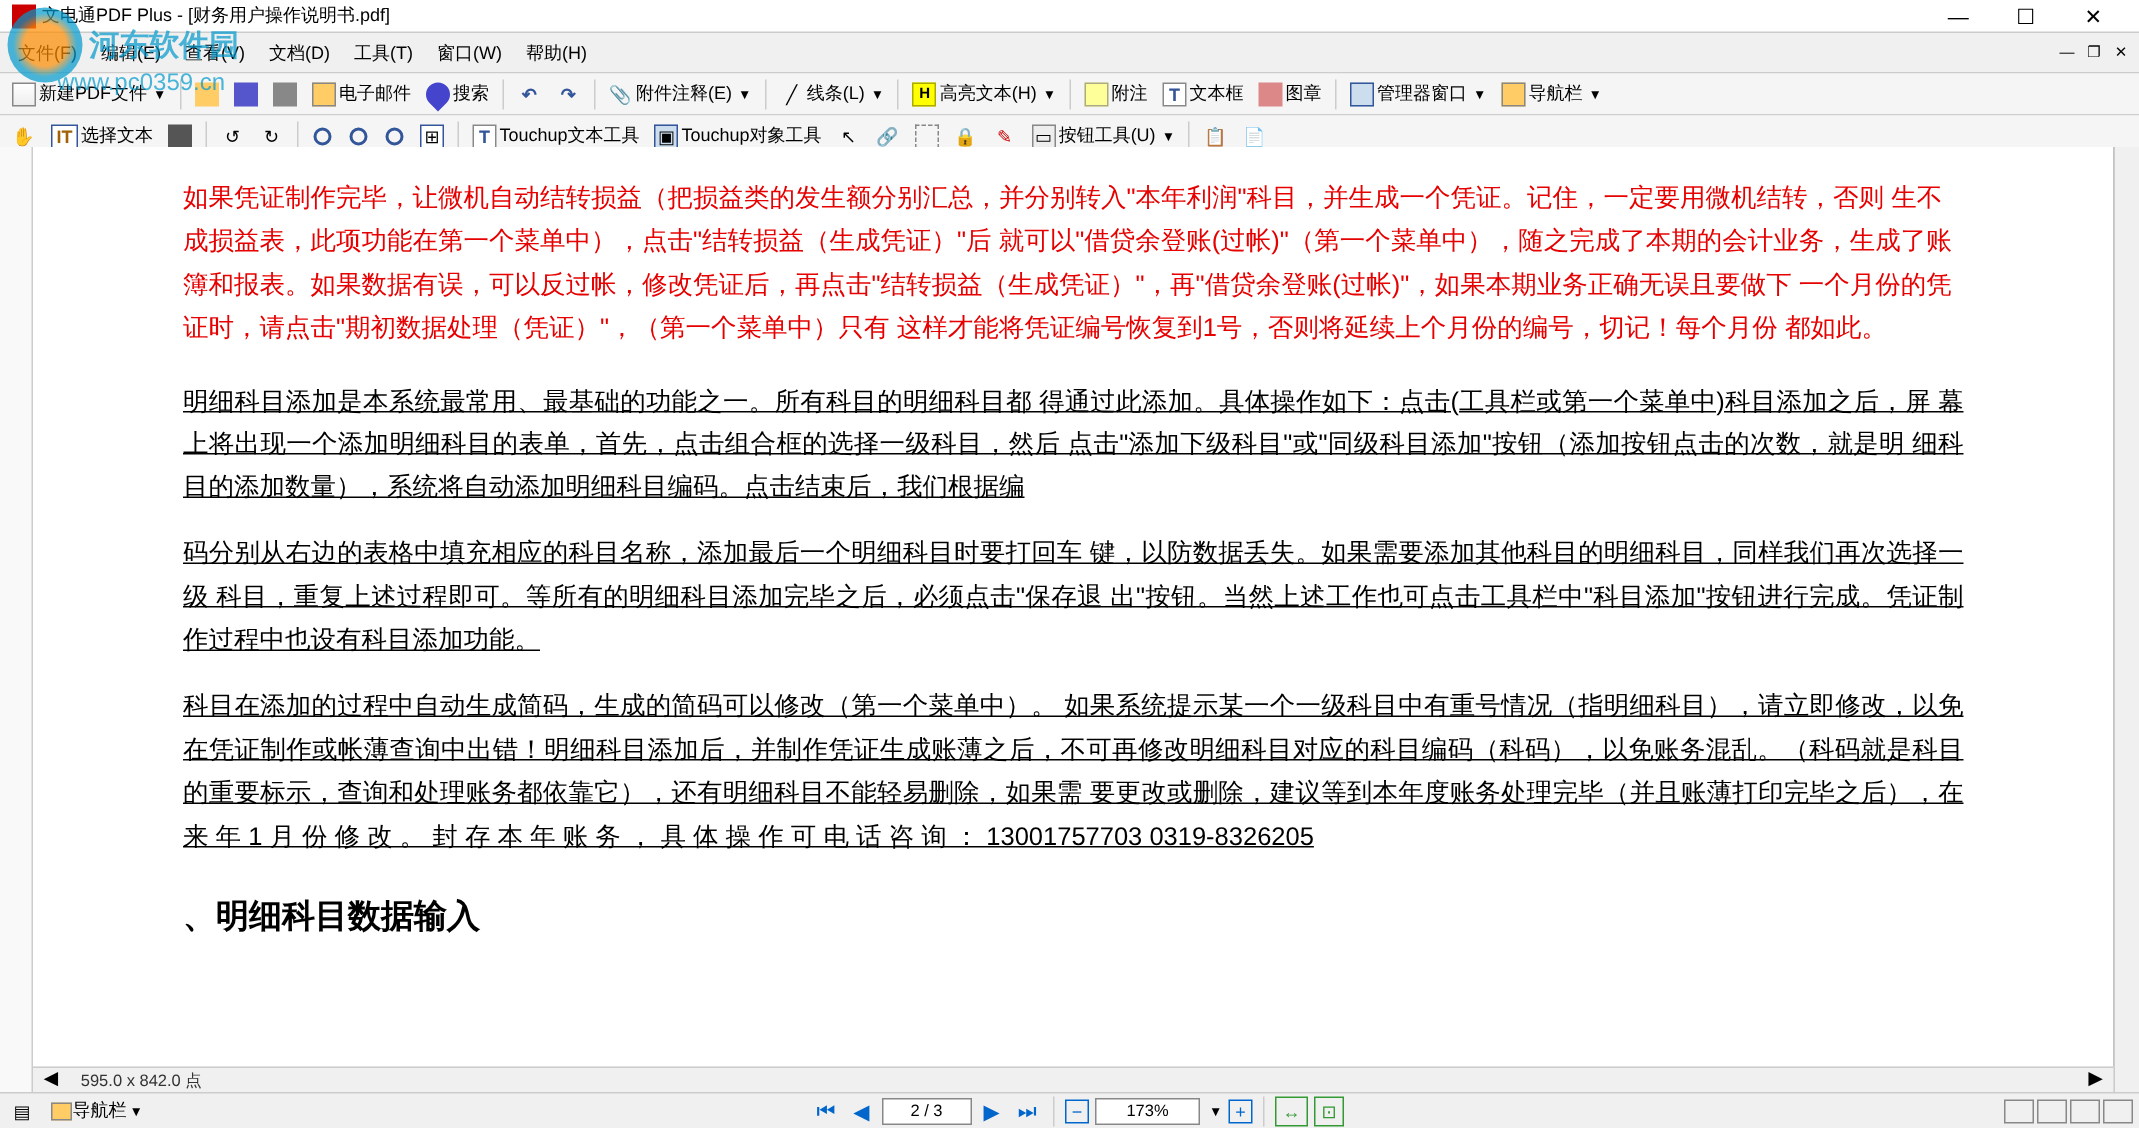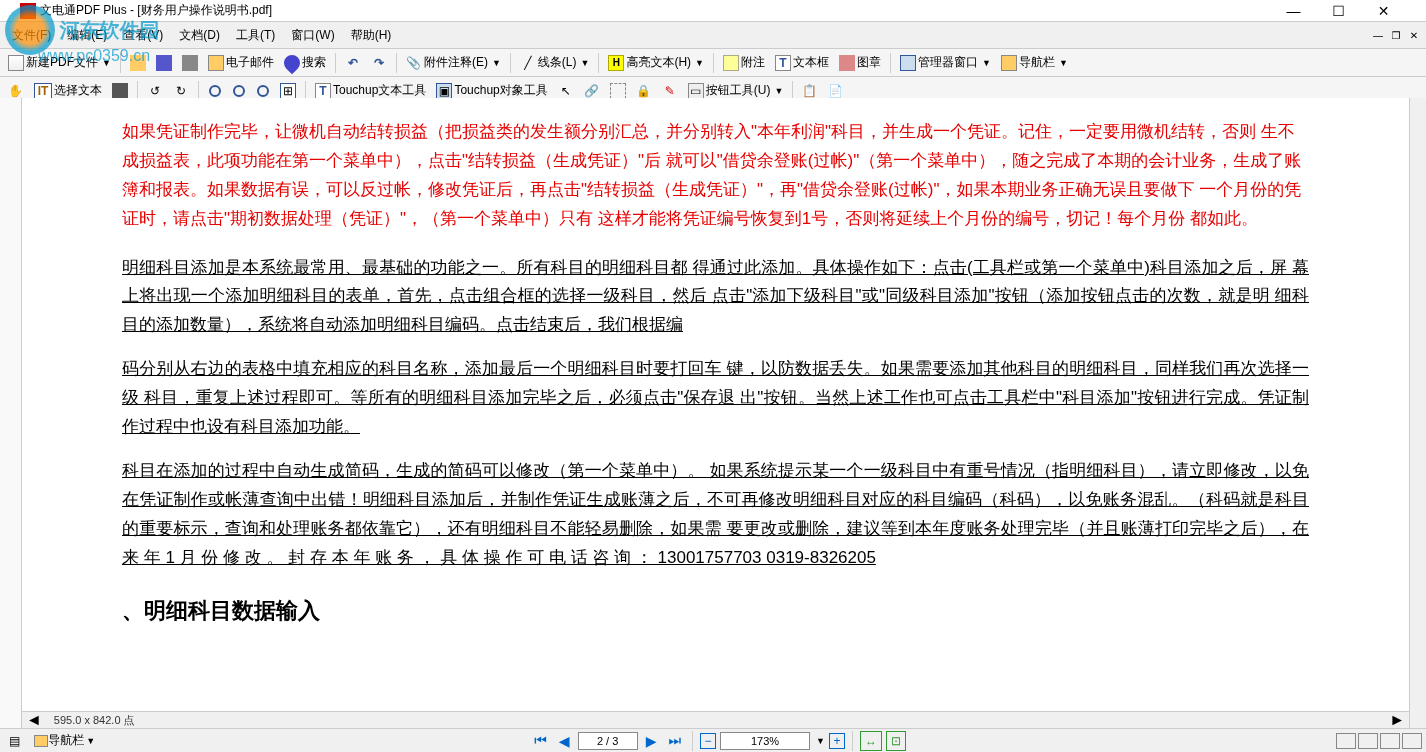--- a/index.html
+++ b/index.html
@@ -3,21 +3,21 @@
 <meta charset="utf-8">
 <style>
 * { margin: 0; padding: 0; box-sizing: border-box; font-family: "Microsoft YaHei", "SimSun", sans-serif; }
 body { width: 1426px; height: 752px; background: #fff; overflow: hidden; position: relative; }
 
 .watermark { position: absolute; top: 5px; left: 5px; z-index: 100; opacity: 0.7; pointer-events: none; }
 .watermark-icon { display: inline-block; width: 50px; height: 50px; background: radial-gradient(circle, #ff8c00 40%, #0099cc 60%); border-radius: 50%; vertical-align: middle; }
 .watermark-text { color: #0099cc; font-size: 20px; font-weight: bold; vertical-align: middle; }
 .watermark-url { color: #0099cc; font-size: 16px; display: block; margin-left: 33px; margin-top: -8px; }
 
-.titlebar { height: 22px; background: #fff; border-bottom: 1px solid #ccc; display: flex; align-items: center; padding: 0 20px; font-size: 12px; }
+.titlebar { height: 22px; background: #fff; border-bottom: 1px solid #ccc; display: flex; align-items: center; padding: 0 8px; font-size: 12px; }
 .titlebar-icon { width: 16px; height: 16px; background: #c00; margin-right: 4px; }
 .titlebar-title { flex: 1; }
 .win-controls { display: flex; gap: 0; }
 .win-btn { width: 45px; height: 20px; display: flex; align-items: center; justify-content: center; font-size: 14px; cursor: pointer; }
 
 .menubar { height: 20px; background: #f0f0f0; display: flex; align-items: center; padding: 13px 4px; font-size: 12px; border-bottom: 1px solid #ccc; }
 .menu-item { padding: 2px 8px; cursor: pointer; }
 .mdi-controls { margin-left: auto; display: flex; gap: 2px; }
 .mdi-btn { width: 16px; height: 14px; font-size: 10px; display: flex; align-items: center; justify-content: center; cursor: pointer; border: 1px solid transparent; }
 
@@ -281,21 +281,21 @@
   </div>
 
   <div class="sb-center">
     <span class="sb-nav">⏮</span>
     <span class="sb-nav">◀</span>
     <input class="sb-input" value="2 / 3" style="">
     <span class="sb-nav">▶</span>
     <span class="sb-nav">⏭</span>
     <div class="tb-sep"></div>
     <span class="sb-zoom-btn">−</span>
-    <input class="sb-input" style="width: 90px;" value="173%">
+    <input class="sb-input" style="width: 70px;" value="173%">
     <span class="tb-dropdown">▼</span>
     <span class="sb-zoom-btn">+</span>
     <div class="tb-sep"></div>
     <span class="sb-btn" style="border:1px solid #393;color:#393">↔</span>
     <span class="sb-btn" style="border:1px solid #393;color:#393">⊡</span>
   </div>
 
   <div class="sb-right">
     <div class="sb-btn sb-view"></div>
     <div class="sb-btn sb-view"></div>

